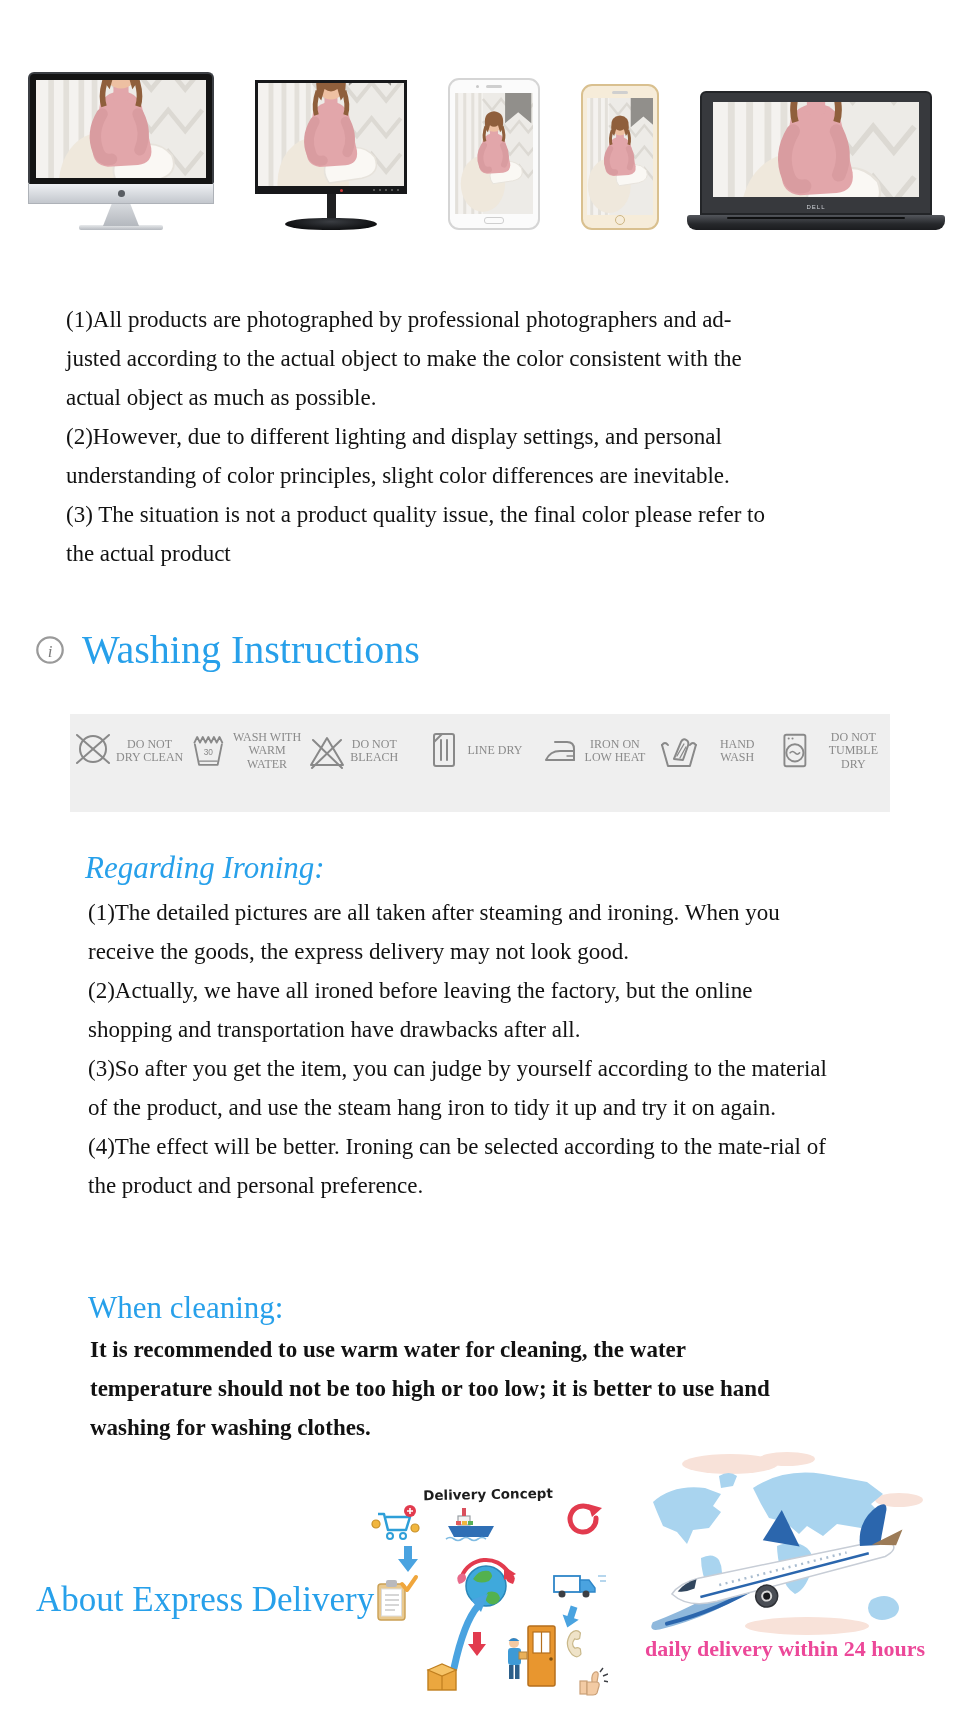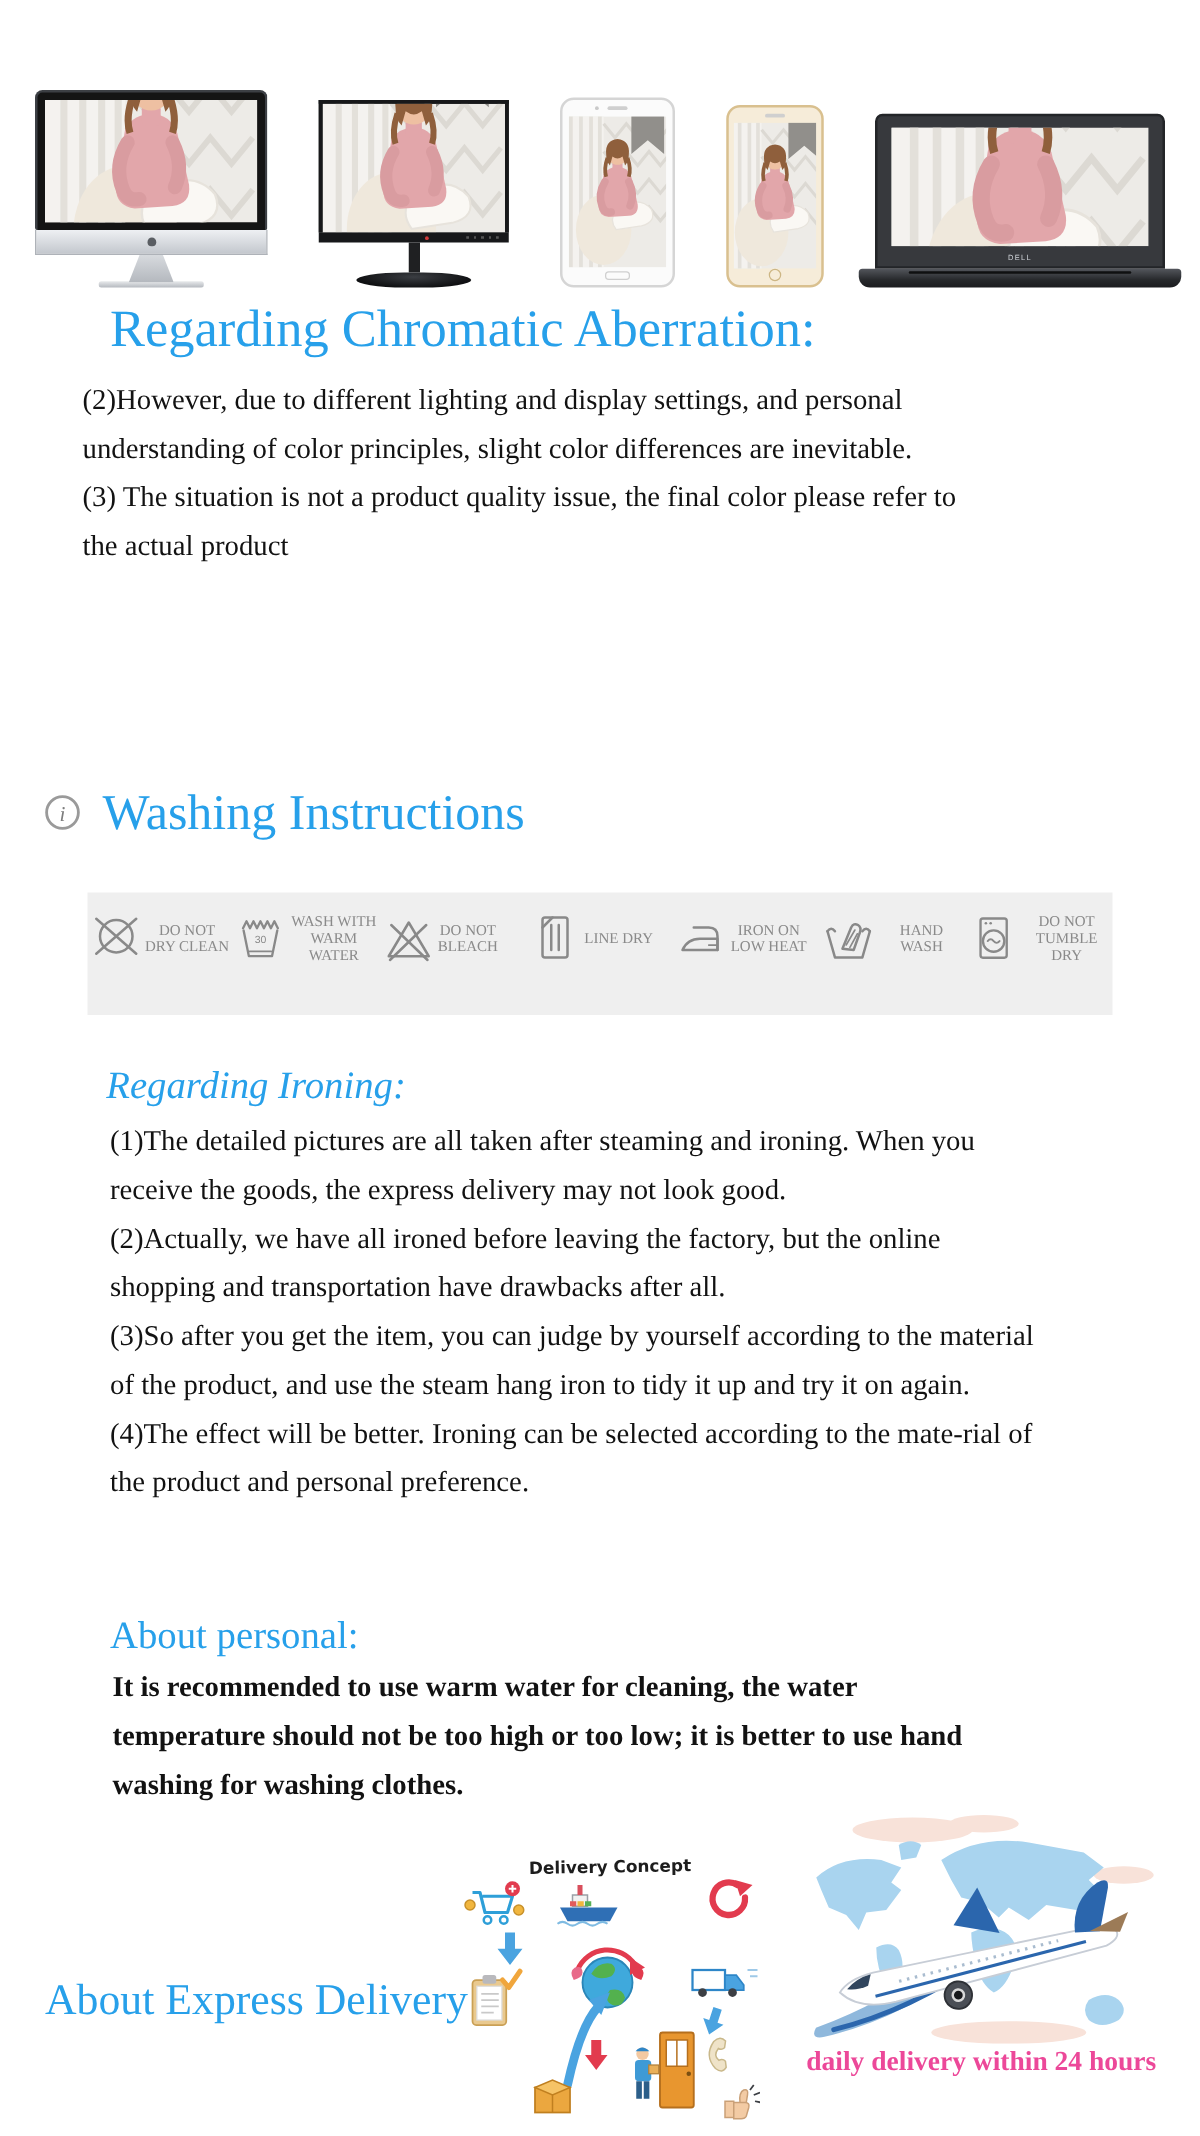--- a/index.html
+++ b/index.html
@@ -160,22 +160,22 @@
             <use href="#photo"></use>
           </svg>
         <span class="lap-brand">DELL</span>
       </div>
       <div class="lap-base">
         <span class="lap-hinge"></span>
       </div>
     </div>
   </div>
 
-  <h1 class="h-blue h-xl" style="top:240px;left:88px;">Regarding Chromatic Aberration:</h1>
   <div class="copy" style="top:300px;left:66px;width:712px;">
+    <p>(1)All products are photographed by professional photographers and ad-justed according to the actual object to make the color consistent with the actual object as much as possible.</p>
     <p>(2)However, due to different lighting and display settings, and personal understanding of color principles, slight color differences are inevitable.</p>
     <p>(3) The situation is not a product quality issue, the final color please refer to the actual product</p>
   </div>
 
   <div class="washing-head">
     <svg class="info-badge" viewBox="0 0 34 34">
       <circle cx="17" cy="17" r="13.5" fill="none" stroke="#9a9a9a" stroke-width="2.4"></circle>
       <text x="17" y="24" text-anchor="middle" font-size="18" font-style="italic" font-family="Liberation Serif, serif" fill="#7d7d7d">i</text>
     </svg>
     <h1 class="h-blue h-lg" style="position:static;">Washing Instructions</h1>
@@ -267,21 +267,21 @@
   </div>
 
   <h2 class="h-blue h-md" style="top:850px;left:85px;font-style:italic;">Regarding Ironing:</h2>
   <div class="copy" style="top:893px;left:88px;width:740px;">
     <p>(1)The detailed pictures are all taken after steaming and ironing. When you receive the goods, the express delivery may not look good.</p>
     <p>(2)Actually, we have all ironed before leaving the factory, but the online shopping and transportation have drawbacks after all.</p>
     <p>(3)So after you get the item, you can judge by yourself according to the material of the product, and use the steam hang iron to tidy it up and try it on again.</p>
     <p>(4)The effect will be better. Ironing can be selected according to the mate-rial of the product and personal preference.</p>
   </div>
 
-  <h2 class="h-blue h-md" style="top:1290px;left:88px;">About personal:</h2>
+  <h2 class="h-blue h-md" style="top:1290px;left:88px;">When cleaning:</h2>
   <div class="copy" style="top:1330px;left:90px;width:720px;font-weight:bold;">
     <p>It is recommended to use warm water for cleaning, the water temperature should not be too high or too low; it is better to use hand washing for washing clothes.</p>
   </div>
 
   <div class="express-title">About Express Delivery</div>
 
   <div class="delivery-illo">
     <span class="delivery-label">Delivery Concept</span>
     <svg viewBox="0 0 240 218" width="240" height="218">
 

